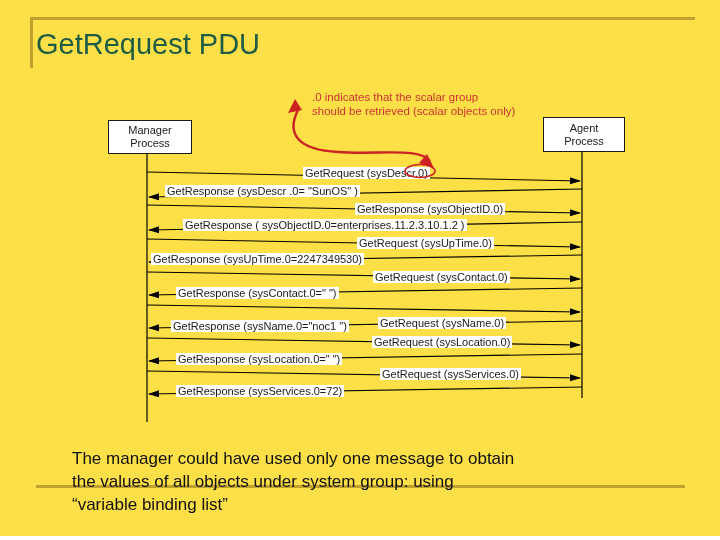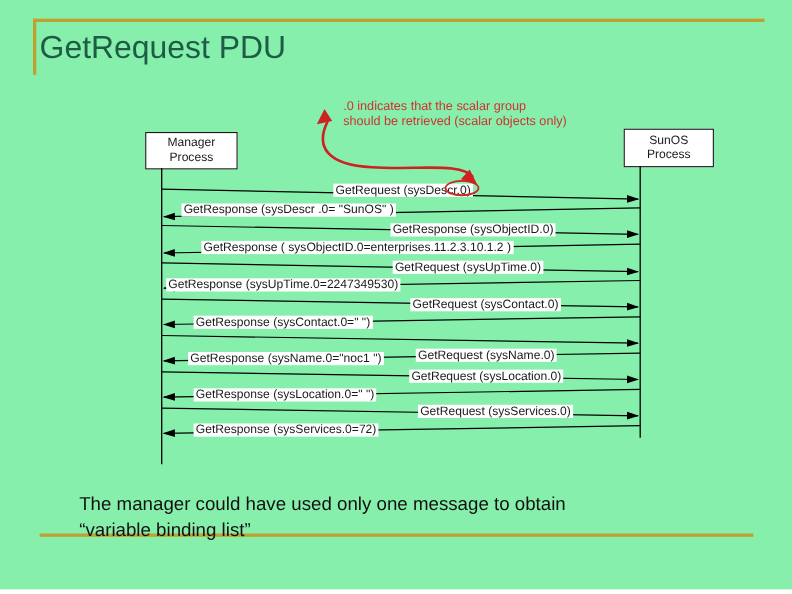--- a/index.html
+++ b/index.html
@@ -1,32 +1,32 @@
 <!DOCTYPE html>
 <html><head>
 <meta charset="utf-8">
 <style>
   html,body{margin:0;padding:0;}
   #slide{
-    position:relative;width:720px;height:536px;background:#86efac;overflow:hidden;
+    position:relative;width:720px;height:536px;background:#fde047;overflow:hidden;
     font-family:"Liberation Sans",sans-serif;
   }
   .goldline{position:absolute;background:#bfa130;}
   #title{
     position:absolute;left:36px;top:28px;font-size:29px;color:#1e5c45;
     letter-spacing:0px;white-space:nowrap;
   }
   #annotation{
     position:absolute;left:312px;top:90px;font-size:11.5px;line-height:14px;
     color:#cc3333;white-space:nowrap;
   }
   .actorbox{
     position:absolute;border:1px solid #1a1a1a;background:#ffffff;
     font-size:11px;line-height:13px;text-align:center;color:#1a1a1a;
-    display:flex;flex-direction:column;justify-content:center;margin-left:24px;
+    display:flex;flex-direction:column;justify-content:center;
   }
   #managerbox{left:108px;top:120px;width:82px;height:32px;}
   #agentbox{left:543px;top:117px;width:80px;height:33px;}
   svg.layer{position:absolute;left:0;top:0;}
   #diagram-svg{z-index:1;}
   #red-svg{z-index:3;}
   .msg{
     position:absolute;z-index:2;background:#ffffff;padding:0 2px;
     font-size:11px;line-height:12px;color:#1a1a1a;white-space:nowrap;
   }
@@ -49,21 +49,21 @@
   <div id="annotation">
     <div>.0 indicates that the scalar group</div>
     <div>should be retrieved (scalar objects only)</div>
   </div>
 
   <div id="managerbox" class="actorbox">
     <div>Manager</div>
     <div>Process</div>
   </div>
   <div id="agentbox" class="actorbox">
-    <div>SunOS</div>
+    <div>Agent</div>
     <div>Process</div>
   </div>
 
   <svg id="diagram-svg" class="layer" width="720" height="540">
     <defs>
       <marker id="arr" markerWidth="11" markerHeight="9" refX="10" refY="4.5" orient="auto" markerUnits="userSpaceOnUse">
         <path d="M0,1 L11,4.5 L0,8 Z" fill="#000"></path>
       </marker>
     </defs>
 
@@ -106,16 +106,17 @@
     <path d="M 298,110 C 286,134 298,150 338,152 C 378,155 420,147 430,161" fill="none" stroke="#cc2222" stroke-width="2.4"></path>
     <polygon points="295,99 288,113 302,110" fill="#cc2222"></polygon>
     <polygon points="434,168 427,154 419,163" fill="#cc2222"></polygon>
     <ellipse cx="420" cy="171" rx="15" ry="6.5" fill="none" stroke="#cc2222" stroke-width="1.6"></ellipse>
   </svg>
 
   <div id="bottom-goldline" class="goldline"></div>
 
   <div id="footer">
     <div>The manager could have used only one message to obtain</div>
+    <div>the values of all objects under system group: using</div>
     <div>“variable binding list”</div>
   </div>
 
 </div>
 
 </body></html>

